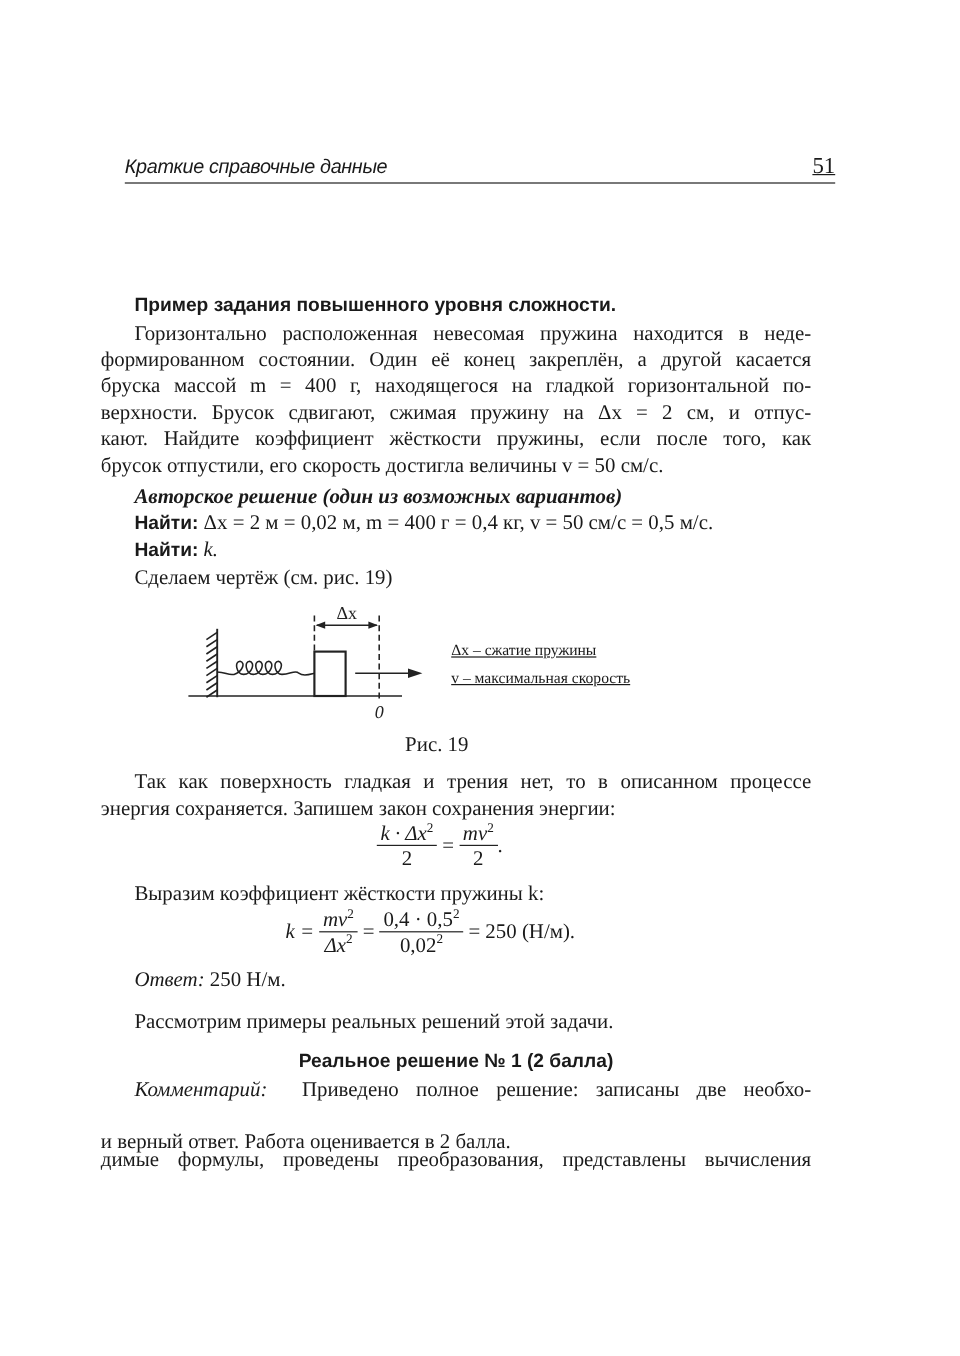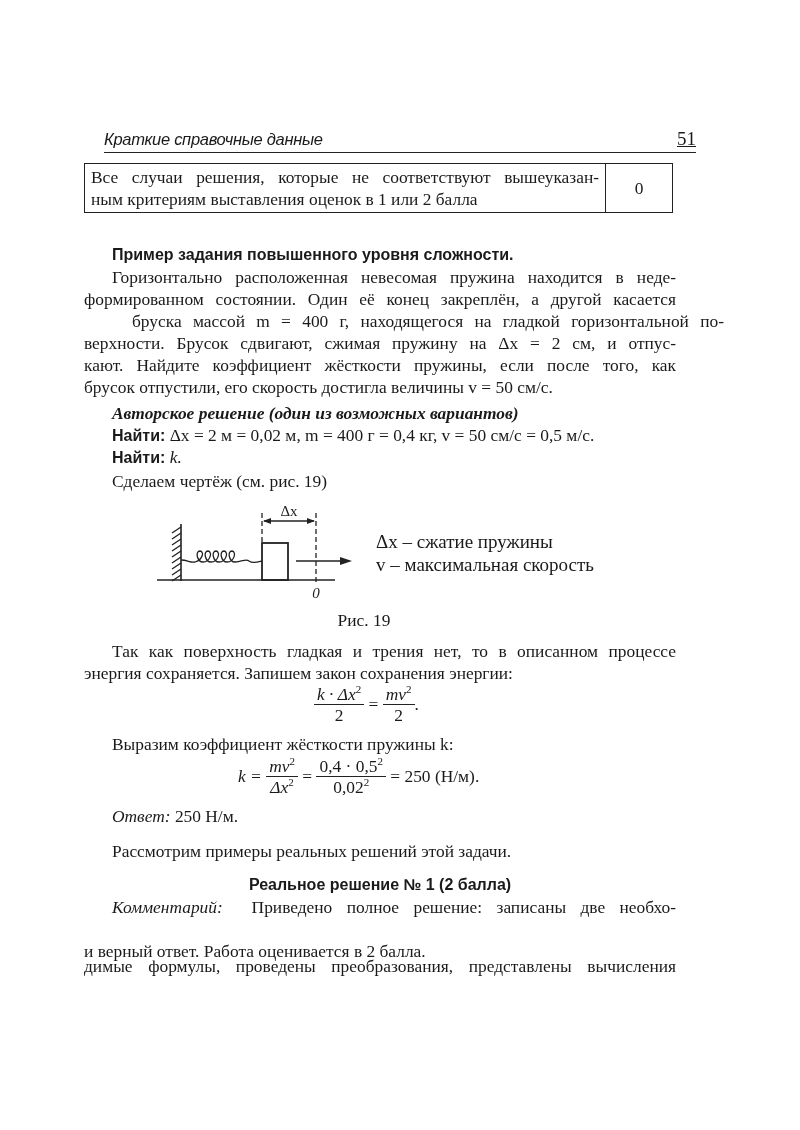--- a/index.html
+++ b/index.html
@@ -30,34 +30,27 @@
 </head>
 <body>
 
 <div class="abs hdr">
   <span class="hdr-title">Краткие справочные данные</span>
   <span class="hdr-num">51</span>
 </div>
 
 <table class="crit">
   <tbody>
-      <tr>
-    <td style="padding-top:2px;padding-bottom:2px;">
-      <div class="just">Все случаи решения, которые не соответствуют вышеуказан-</div>
-      <div>ным критериям выставления оценок в 1 или 2 балла</div>
-    </td>
-    <td class="score">0</td>
-  </tr>
 </tbody>
   </table>
 
 <div class="line ind b" style="top:244px;">Пример задания повышенного уровня сложности.</div>
 <div class="line ind just" style="top:266px;">Горизонтально расположенная невесомая пружина находится в неде-</div>
 <div class="line just" style="top:288px;">формированном состоянии. Один её конец закреплён, а другой касается</div>
-<div class="line just" style="top:310px;margin-left:48px;">бруска массой m = 400 г, находящегося на гладкой горизонтальной по-</div>
+<div class="line just" style="top:310px;">бруска массой m = 400 г, находящегося на гладкой горизонтальной по-</div>
 <div class="line just" style="top:332px;">верхности. Брусок сдвигают, сжимая пружину на Δx = 2 см, и отпус-</div>
 <div class="line just" style="top:354px;">кают. Найдите коэффициент жёсткости пружины, если после того, как</div>
 <div class="line" style="top:376px;">брусок отпустили, его скорость достигла величины v = 50 см/с.</div>
 
 <div class="line ind bi" style="top:402px;">Авторское решение (один из возможных вариантов)</div>
 <div class="line ind" style="top:424px;">
   <span class="b">Найти:</span>
   <span>Δx = 2 м = 0,02 м, m = 400 г = 0,4 кг, v = 50 см/с = 0,5 м/с.</span>
 </div>
 <div class="line ind" style="top:446px;">
@@ -96,21 +89,21 @@
     <line x1="146" y1="61" x2="192" y2="61"></line>
   </g>
   <g fill="#222">
     <polygon points="113,21 121,18 121,24"></polygon>
     <polygon points="165,21 157,18 157,24"></polygon>
     <polygon points="202,61 190,57 190,65"></polygon>
   </g>
   <text x="139" y="16" text-anchor="middle" font-family="Liberation Serif, serif" font-size="15" fill="#222">Δx</text>
   <text x="166" y="98" text-anchor="middle" font-family="Liberation Serif, serif" font-style="italic" font-size="15" fill="#222">0</text>
 </svg>
-<div class="abs" style="left:376px;top:530px;font-size:19px;line-height:23px;white-space:nowrap;">
+<div class="abs" style="left:376px;top:530px;font-size:13px;line-height:23px;white-space:nowrap;text-decoration:underline;">
   <div>Δx – сжатие пружины</div>
   <div>v – максимальная скорость</div>
 </div>
 <div class="abs" style="left:68px;top:610px;width:592px;text-align:center;font-size:17.4px;">Рис. 19</div>
 
 <div class="line ind just" style="top:640px;">Так как поверхность гладкая и трения нет, то в описанном процессе</div>
 <div class="line" style="top:662px;">энергия сохраняется. Запишем закон сохранения энергии:</div>
 
 <div class="eq" style="left:314px;top:684px;">
   <span class="frac">

